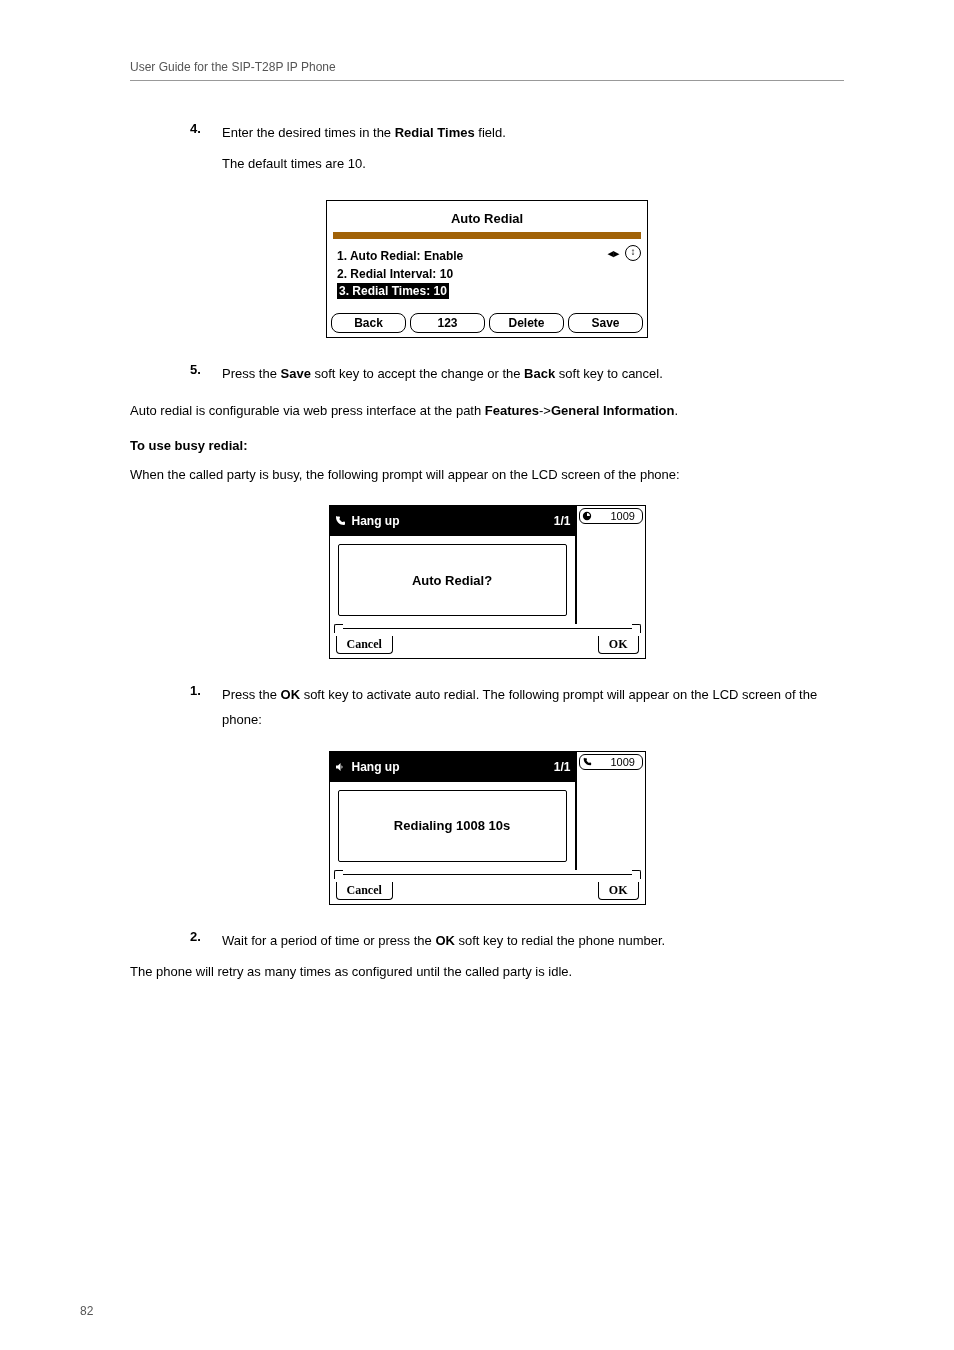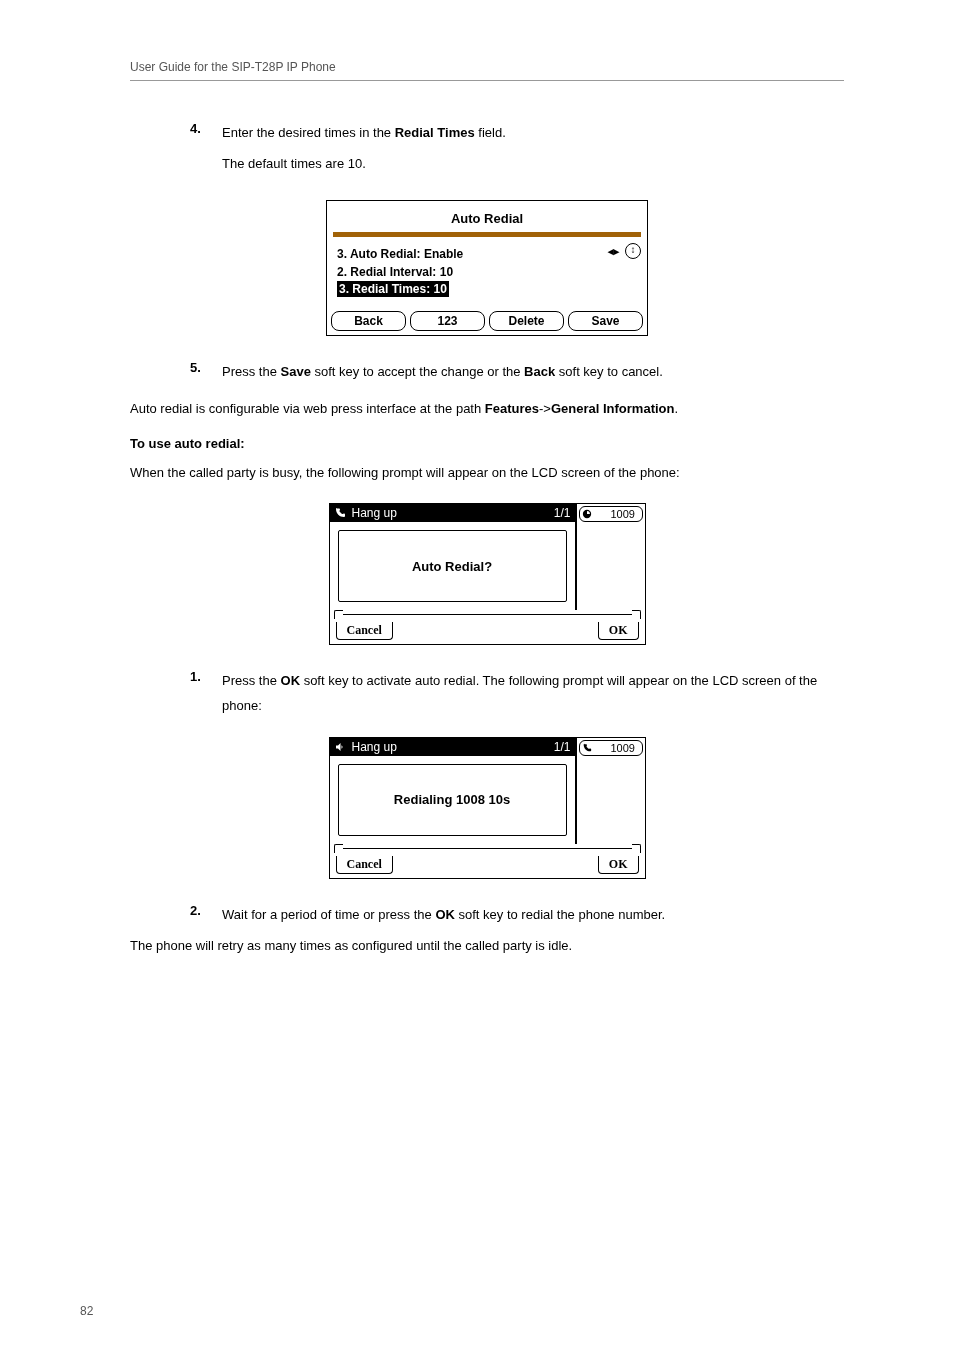--- a/index.html
+++ b/index.html
@@ -64,21 +64,21 @@
     background: #fff;
     font-family: "Arial", sans-serif;
     font-size: 13px;
   }
   
   .lcd1 { width: 320px; }
   .lcd1 .title-bar {
     text-align: center;
     font-weight: bold;
     padding: 6px 0;
-    border-bottom: 5px solid #a16207;
+    border-bottom: 7px solid #a16207;
     margin: 4px 6px 0 6px;
   }
   .lcd1 .content {
     padding: 8px 10px 10px 10px;
     position: relative;
   }
   .lcd1 .row { padding: 2px 0; font-weight: bold; font-size: 12px;}
   .lcd1 .row.sel {
     background: #000;
     color: #fff;
@@ -129,23 +129,23 @@
   }
   .lcd2 .side {
     width: 68px;
   }
   .lcd2 .status-bar {
     background: #000;
     color: #fff;
     display: flex;
     align-items: center;
     justify-content: space-between;
-    padding: 2px 4px;
-    font-size: 12px;
-    font-weight: normal;
+    padding: 8px 4px;
+    font-size: 12px;
+    font-weight: bold;
   }
   .lcd2 .status-bar .left { display:flex; align-items:center; gap:4px;}
   .lcd2 .icon-box {
     display:inline-block; width:14px; text-align:center; font-size:11px;
   }
   .lcd2 .side-status {
     border: 1px solid #000;
     border-radius: 6px;
     margin: 2px;
     padding: 1px 2px;
@@ -210,21 +210,21 @@
         <span>Enter the desired times in the </span><span class="bold">Redial Times</span><span> field.</span>
         <div class="body-text">The default times are 10.</div>
       </div>
     </div>
   </div>
 
   <div class="lcd-wrap">
     <div class="lcd lcd1">
       <div class="title-bar">Auto Redial</div>
       <div class="content">
-        <div class="row">3.  Auto Redial:      Enable</div>
+        <div class="row">1.  Auto Redial:      Enable</div>
         <div class="row">2.  Redial Interval: 10</div>
         <div><span class="row sel">3.  Redial Times:    10</span></div>
         <div class="arrows">◂▸</div>
         <div class="scroll">↕</div>
       </div>
       <div class="softkeys">
         <div class="sk">Back</div>
         <div class="sk">123</div>
         <div class="sk">Delete</div>
         <div class="sk">Save</div>
@@ -238,21 +238,21 @@
       <div class="ol-text">
         <span>Press the </span><span class="bold">Save</span><span> soft key to accept the change or the </span><span class="bold">Back</span><span> soft key to cancel.</span>
       </div>
     </div>
   </div>
 
   <div class="body-text" style="margin-top:12px;">
     <span>Auto redial is configurable via web press interface at the path </span><span class="bold">Features</span><span>-&gt;</span><span class="bold">General Information</span><span>.</span>
   </div>
 
-  <div class="section-heading">To use auto redial:</div>
+  <div class="section-heading">To use busy redial:</div>
 
   <div class="body-text">When the called party is busy, the following prompt will appear on the LCD screen of the phone:</div>
 
   <div class="lcd-wrap">
     <div class="lcd lcd2">
       <div class="inner">
         <div class="main">
           <div class="status-bar">
             <span class="left">
               <span class="icon-box">

